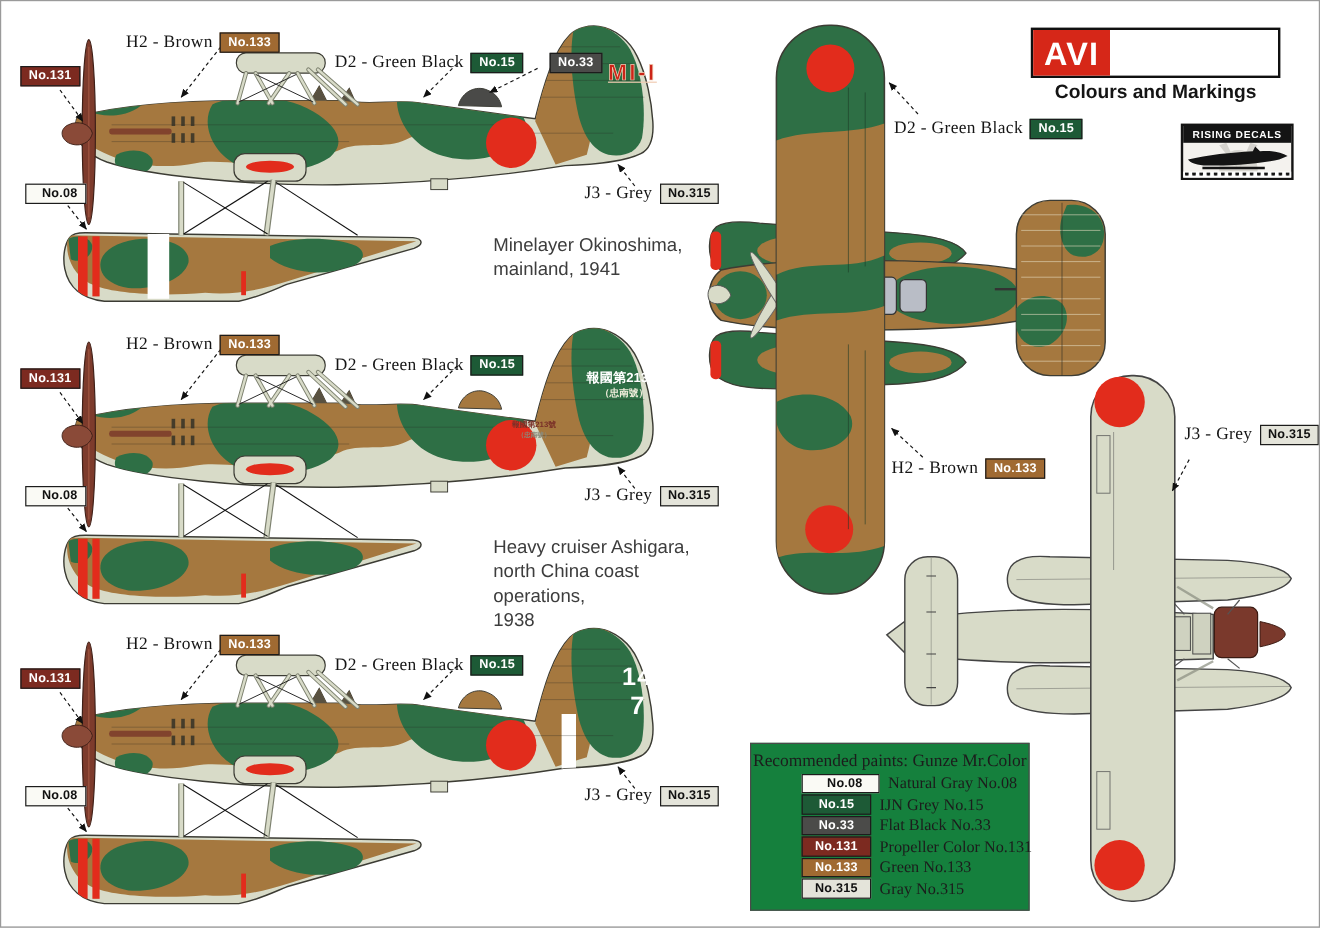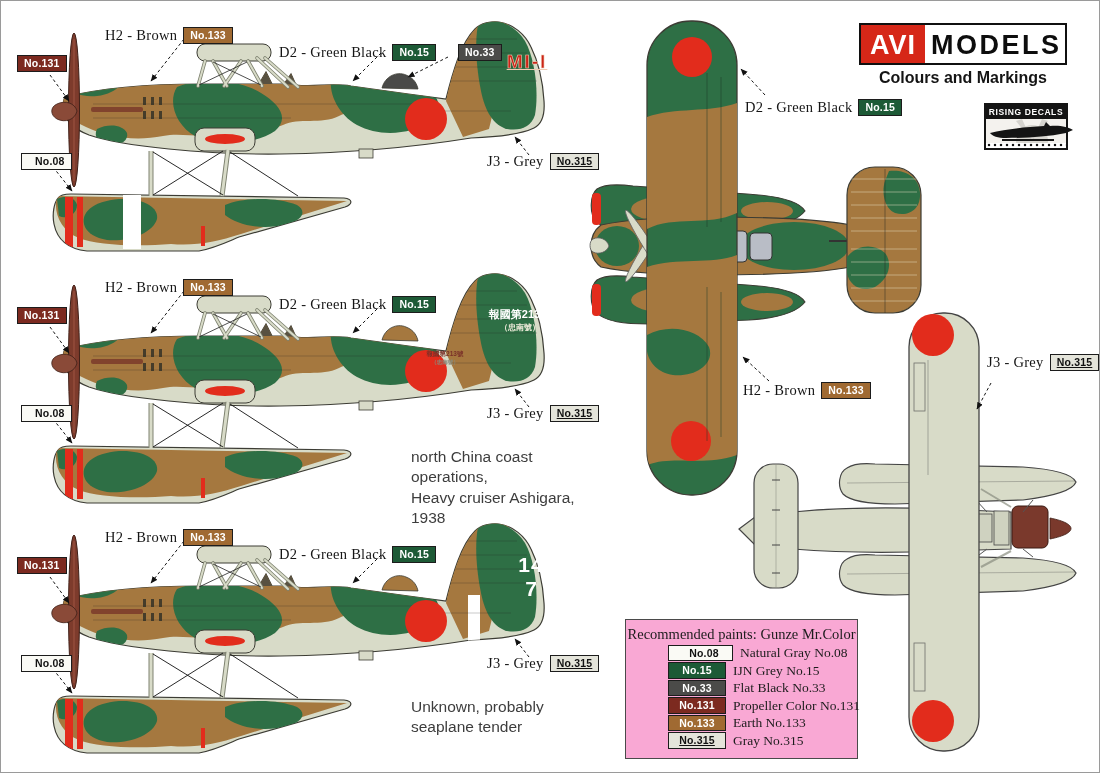--- a/index.html
+++ b/index.html
@@ -15,21 +15,21 @@
   
   .lrow{position:absolute;white-space:nowrap;display:flex;align-items:center;gap:6px;}
   .lbl{font-family:"Liberation Serif",serif;font-size:14.5px;color:#151515;letter-spacing:.3px;}
   .chip{display:inline-block;font:bold 10.5px "Liberation Sans",sans-serif;
         padding:2px 6px 2px;border:1px solid #1c1c1c;line-height:1;letter-spacing:.2px;}
   .c08 {background:var(--metal);color:#111;padding-left:13px;}
   .c15 {background:var(--ijngreen);color:#fff;}
   .c33 {background:var(--flatblack);color:#fff;}
   .c131{background:var(--maroon);color:#fff;}
   .c133{background:var(--earth);color:#fff;}
-  .c315{background:var(--gray315);color:#111;text-decoration:underline;}
+  .c315{background:var(--gray315);color:#111;}
   .chipabs{position:absolute;}
   
   .caption{position:absolute;left:410px;top:184px;font-size:15.5px;color:#3d3d3d;line-height:1.32;}
   
   .tmark{position:absolute;text-align:center;pointer-events:none;}
   .mi{left:494px;top:40px;width:64px;font:bold 19px "Liberation Sans",sans-serif;
       color:#cc2418;letter-spacing:2px;text-decoration:underline;-webkit-text-stroke:.6px #f0cbb2;}
   .jp1{left:474px;top:44px;width:90px;font:bold 11px "Liberation Sans",sans-serif;color:#fff;}
   .jp2{left:480px;top:59px;width:78px;font:bold 8px "Liberation Sans",sans-serif;color:#f2eedd;}
   .fjp1{left:416px;top:87px;width:56px;font:bold 6.5px "Liberation Sans",sans-serif;color:#7a3028;}
@@ -40,30 +40,30 @@
   .viewsvg{position:absolute;}
   
   #aviLogo{position:absolute;left:858px;top:22px;width:208px;height:42px;
     border:2.5px solid #101010;display:flex;align-items:stretch;background:#fff;box-sizing:border-box;}
   #aviLogo .avi{background:var(--logored);color:#fff;font:900 27px "Liberation Sans",sans-serif;
     padding:2px 9px 0;display:flex;align-items:center;letter-spacing:1px;}
   #aviLogo .models{color:#0d0d0d;font:900 27px "Liberation Sans",sans-serif;
     padding:2px 2px 0 6px;display:flex;align-items:center;letter-spacing:2.5px;}
   #subTitle{position:absolute;left:858px;top:68px;width:208px;text-align:center;
     font:bold 16px "Liberation Sans",sans-serif;color:#141414;}
-  #rdBox{position:absolute;left:983px;top:102px;width:84px;height:47px;border:2px solid #141414;
+  #rdBox{position:absolute;left:983px;top:102px;width:94px;height:47px;border:2px solid #141414;
     background:#f4f2ee;box-sizing:border-box;}
   #rdBox .rdt{background:#141414;color:#fff;text-align:center;
     font:bold 8.5px "Liberation Sans",sans-serif;letter-spacing:.6px;padding:1.5px 0 2px;}
   #rdBox .rdw{position:absolute;left:0;right:0;bottom:0;height:5px;
     background-image:radial-gradient(circle at 3px 2px,#141414 1.4px,transparent 1.6px);
     background-size:6px 5px;background-color:#fff;}
   
   #paintTable{position:absolute;left:624px;top:618px;width:233px;height:140px;
-    border:1.5px solid #4a4a4a;background:#f9a8d4;box-sizing:border-box;}
+    border:1.5px solid #4a4a4a;background:#15803d;box-sizing:border-box;}
   #paintTable .ptitle{font-family:"Liberation Serif",serif;font-size:14.5px;color:#1c1c1c;
     text-align:center;margin-top:6px;}
   #paintTable .prow{display:flex;align-items:center;margin:2.5px 0 0 42px;height:15px;}
   #paintTable .pchip{width:44px;text-align:center;margin-right:7px;flex:none;}
   #paintTable .pname{font-family:"Liberation Serif",serif;font-size:13.5px;color:#1c1c1c;white-space:nowrap;}
   
   .arr{stroke:#151515;stroke-width:1;fill:none;stroke-dasharray:3 2.6;marker-end:url(#ah);}
 </style>
 </head>
 <body>
@@ -226,20 +226,24 @@
       <span class="chip c15">No.15</span>
       <span class="chip c33" style="margin-left:16px">No.33</span>
     </div>
     <span class="chip c131 chipabs" style="left:16px;top:44px">No.131</span>
     <span class="chip c08 chipabs" style="left:20px;top:142px">No.08</span>
     <div class="lrow" style="left:486px;top:142px">
       <span class="lbl">J3 - Grey</span>
       <span class="chip c315">No.315</span>
     </div>
     <div class="tmark mi">MI-I</div>
+    <div class="caption">
+      <div>Minelayer Okinoshima,</div>
+      <div>mainland, 1941</div>
+    </div>
   </div>
 
   <div class="pblock pb2">
     <svg class="profile" viewBox="0 0 600 250">
       <use href="#planeSide"></use>
     </svg>
     <div class="lrow" style="left:104px;top:16px">
       <span class="lbl">H2 - Brown</span>
       <span class="chip c133">No.133</span>
     </div>
@@ -251,22 +255,22 @@
     <span class="chip c08 chipabs" style="left:20px;top:142px">No.08</span>
     <div class="lrow" style="left:486px;top:142px">
       <span class="lbl">J3 - Grey</span>
       <span class="chip c315">No.315</span>
     </div>
     <div class="tmark jp1">報國第213號</div>
     <div class="tmark jp2">（忠南號）</div>
     <div class="tmark fjp1">報國第213號</div>
     <div class="tmark fjp2">（忠南號）</div>
     <div class="caption">
+      <div>Heavy cruiser Ashigara,</div>
       <div>north China coast operations,</div>
-      <div>Heavy cruiser Ashigara,</div>
       <div>1938</div>
     </div>
   </div>
 
   <div class="pblock pb3" style="--band2:#ffffff;">
     <svg class="profile" viewBox="0 0 600 250">
       <use href="#planeSide"></use>
     </svg>
     <div class="lrow" style="left:104px;top:16px">
       <span class="lbl">H2 - Brown</span>
@@ -277,24 +281,20 @@
       <span class="chip c15">No.15</span>
     </div>
     <span class="chip c131 chipabs" style="left:16px;top:44px">No.131</span>
     <span class="chip c08 chipabs" style="left:20px;top:142px">No.08</span>
     <div class="lrow" style="left:486px;top:142px">
       <span class="lbl">J3 - Grey</span>
       <span class="chip c315">No.315</span>
     </div>
     <div class="tmark t14">14</div>
     <div class="tmark t7">7</div>
-    <div class="caption">
-      <div>Unknown, probably</div>
-      <div>seaplane tender</div>
-    </div>
   </div>
 
   <svg class="viewsvg" style="left:588px;top:16px;width:342px;height:484px" viewBox="0 0 342 484">
     <defs>
       <clipPath id="wingClip">
           <rect x="58" y="4" width="90" height="474" rx="44"></rect>
         </clipPath>
       <clipPath id="fusTopClip">
         <path d="M12,208 C40,202 80,200 120,200 C180,200 230,202 262,208 C278,212 286,220 286,229
                  C286,238 278,246 262,250 C230,256 180,258 120,258 C80,258 40,256 12,250
@@ -426,21 +426,20 @@
     <path class="arr" d="M268,78 L254,104"></path>
   </svg>
 
   <div class="lrow" style="left:986px;top:353px">
     <span class="lbl">J3 - Grey</span>
     <span class="chip c315">No.315</span>
   </div>
 
   <div id="aviLogo">
     <span class="avi">AVI</span>
-    <span class="models">MODELS</span>
   </div>
   <div id="subTitle">Colours and Markings</div>
 
   <div id="rdBox">
     <div class="rdt">RISING DECALS</div>
     <svg width="91" height="24" viewBox="0 0 91 24">
       <circle cx="46" cy="22" r="16" fill="#d8d6d0"></circle>
       <path d="M46,22 L30,2 L36,0 L46,22 L56,0 L62,2 Z" fill="#c8c6c0" opacity=".7"></path>
       <path d="M4,14 C20,10 40,8 58,7 L60,3 L64,7 C74,6 82,8 87,11 L80,14 C60,18 40,19 20,19 C12,19 6,17 4,14 Z" fill="#141414"></path>
       <path d="M16,21 L68,21" stroke="#141414" stroke-width="2.2"></path>
@@ -461,21 +460,21 @@
     <div class="prow">
       <span class="chip c33 pchip">No.33</span>
       <span class="pname">Flat Black No.33</span>
     </div>
     <div class="prow">
       <span class="chip c131 pchip">No.131</span>
       <span class="pname">Propeller Color No.131</span>
     </div>
     <div class="prow">
       <span class="chip c133 pchip">No.133</span>
-      <span class="pname">Earth No.133</span>
+      <span class="pname">Green No.133</span>
     </div>
     <div class="prow">
       <span class="chip c315 pchip">No.315</span>
       <span class="pname">Gray No.315</span>
     </div>
   </div>
 
 </div>
 
 </body></html>

